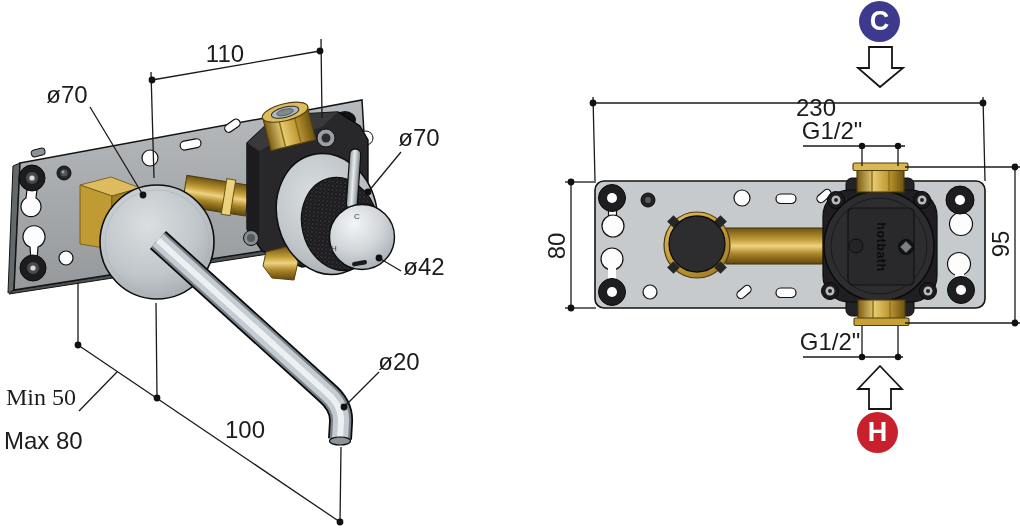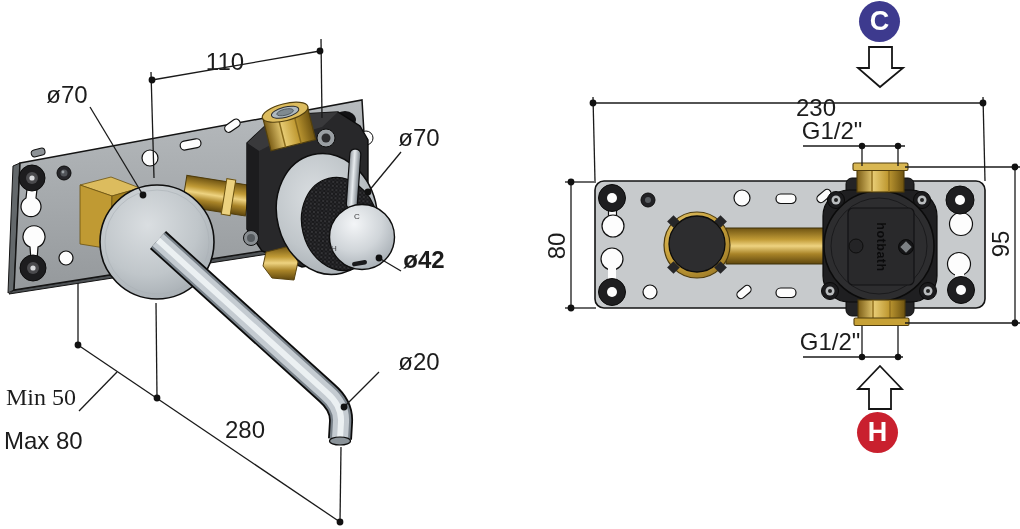--- a/index.html
+++ b/index.html
@@ -310,26 +310,26 @@
         <circle cx="862" cy="357" r="3.2" stroke="none"></circle>
             <circle cx="898" cy="357" r="3.2" stroke="none"></circle>
       </g>
     </g>
 
     <path d="M869,47 L892,47 L892,68 L903,68 L880,87 L858,68 L869,68 Z" fill="#ffffff" stroke="#151515" stroke-width="1.8"></path>
     <path d="M880,366 L902,389 L891,389 L891,409 L869,409 L869,389 L858,389 Z" fill="#ffffff" stroke="#151515" stroke-width="1.8"></path>
   </g>
 </svg>
 
-<div class="lbl" style="left:201px;top:42px;width:48px;margin-top:8px;">110</div>
+<div class="lbl" style="left:201px;top:42px;width:48px;">110</div>
 <div class="lbl" style="left:41px;top:83px;width:52px;">ø70</div>
 <div class="lbl" style="left:393px;top:126px;width:52px;">ø70</div>
-<div class="lbl" style="left:398px;top:248px;width:52px;font-weight:bold;">ø42</div>
-<div class="lbl" style="left:393px;top:350px;width:52px;">ø20</div>
-<div class="lbl" style="left:221px;top:418px;width:48px;">280</div>
+<div class="lbl" style="left:398px;top:255px;width:52px;">ø42</div>
+<div class="lbl" style="left:373px;top:350px;width:52px;">ø20</div>
+<div class="lbl" style="left:221px;top:418px;width:48px;">100</div>
 <div class="lbl la" style="left:6px;top:385px;font-family:Liberation Serif, serif;">Min 50</div>
 <div class="lbl la" style="left:4px;top:429px;">Max 80</div>
 
 <div class="lbl" style="left:786px;top:80px;width:60px;margin-top:16px;">230</div>
 <div class="lbl rot" style="left:541px;top:230px;">80</div>
 <div class="lbl rot" style="left:985px;top:228px;">95</div>
 <div class="lbl" style="left:799px;top:119px;width:66px;">G1/2"</div>
 <div class="lbl" style="left:797px;top:330px;width:66px;">G1/2"</div>
 
 <div class="badge" style="left: 859px; top: 1px; background-color: rgb(61, 58, 142);">C</div>

